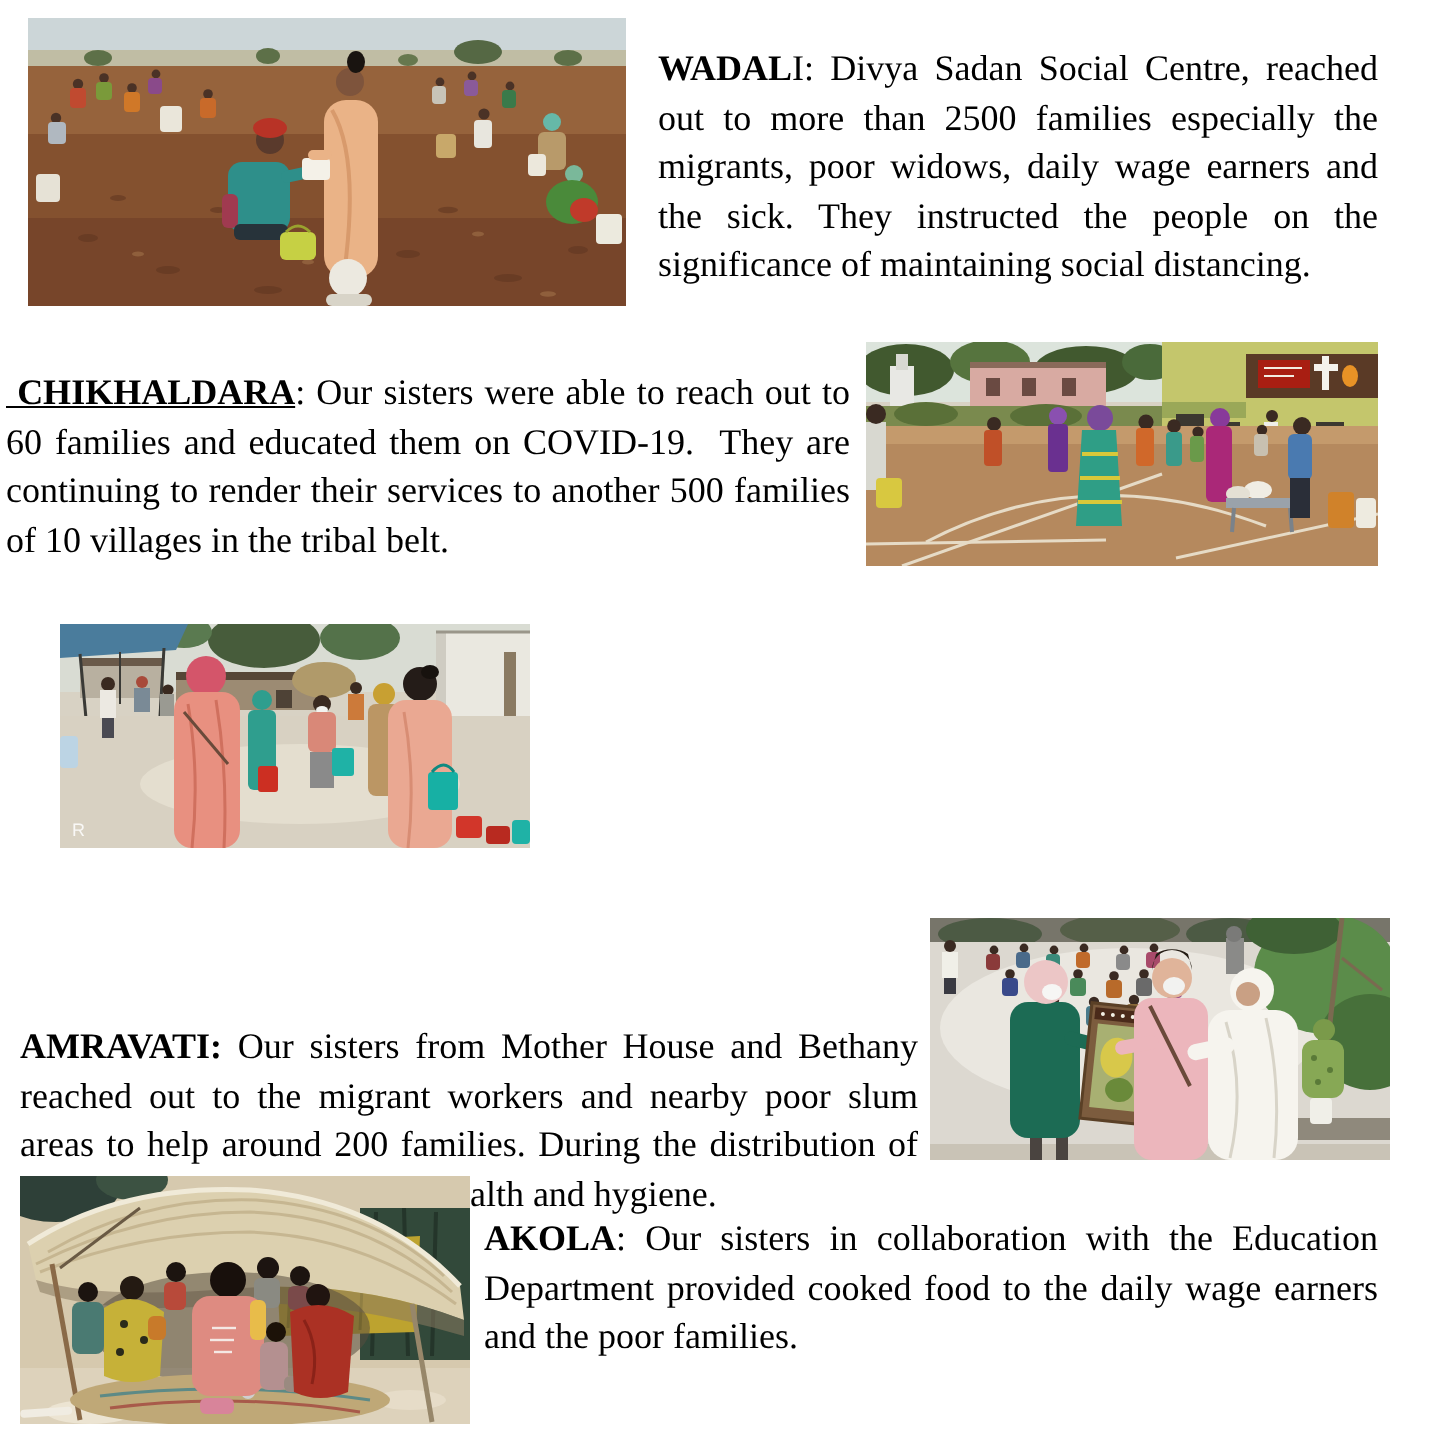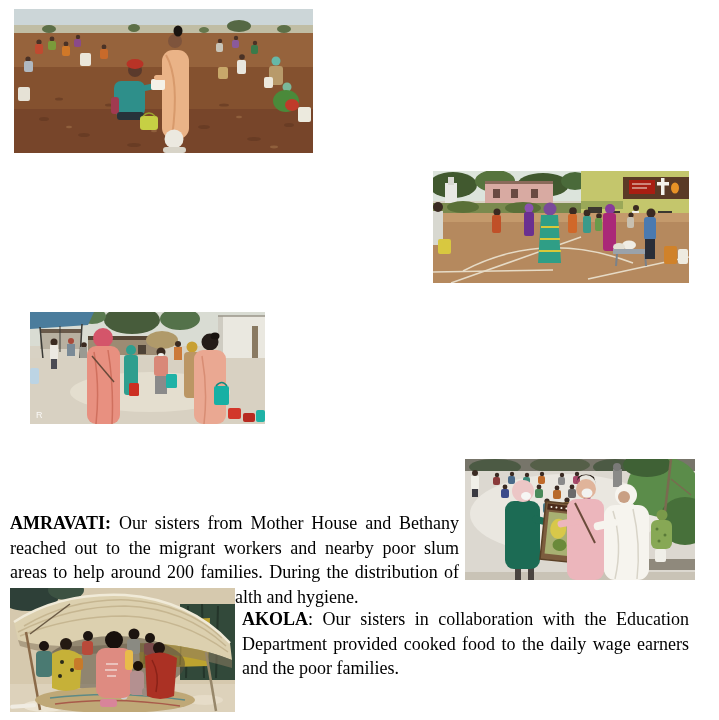--- a/index.html
+++ b/index.html
@@ -130,21 +130,23 @@
         <rect x="137" y="70" width="14" height="11" rx="2" fill="#f4f1e8"></rect>
         <rect x="140" y="66" width="12" height="5" rx="2.5" fill="#eab387"></rect>
       </g>
       <rect x="126" y="107" width="18" height="14" rx="3" fill="#c6d044"></rect>
       <path d="M129,107 q6,-6 12,0" stroke="#9aa22e" stroke-width="1.5" fill="none"></path>
       <circle cx="160" cy="130" r="9.5" fill="#ece9e0"></circle>
       <rect x="149" y="138" width="23" height="6" rx="3" fill="#d8d4c8"></rect>
     </svg>
   </div>
 
-
+  <p class="sec-text" id="t1"><span class="h">WADAL</span><span>I: Divya Sadan Social Centre, reached out to more than 2500 families especially the migrants, poor widows, daily wage earners and the sick. They instructed the people on the significance of maintaining social distancing.</span></p>
+
+  <p class="sec-text" id="t2"><span class="h u">&nbsp;CHIKHALDARA</span><span>: Our sisters were able to reach out to 60 families and educated them on COVID-19.&nbsp; They are continuing to render their services to another 500 families of 10 villages in the tribal belt.</span></p>
 
   <div class="photo" id="p2">
     <svg viewBox="0 0 256 112">
       <rect width="256" height="30" fill="#dce4dc"></rect>
       <ellipse cx="20" cy="14" rx="24" ry="13" fill="#41592f"></ellipse>
       <ellipse cx="62" cy="10" rx="20" ry="11" fill="#56743e"></ellipse>
       <ellipse cx="110" cy="14" rx="26" ry="12" fill="#41592f"></ellipse>
       <ellipse cx="142" cy="10" rx="14" ry="9" fill="#4a6a3a"></ellipse>
       <rect x="52" y="12" width="68" height="26" fill="#d8aaa2"></rect>
       <rect x="52" y="10" width="68" height="3" fill="#8a6a5a"></rect>

